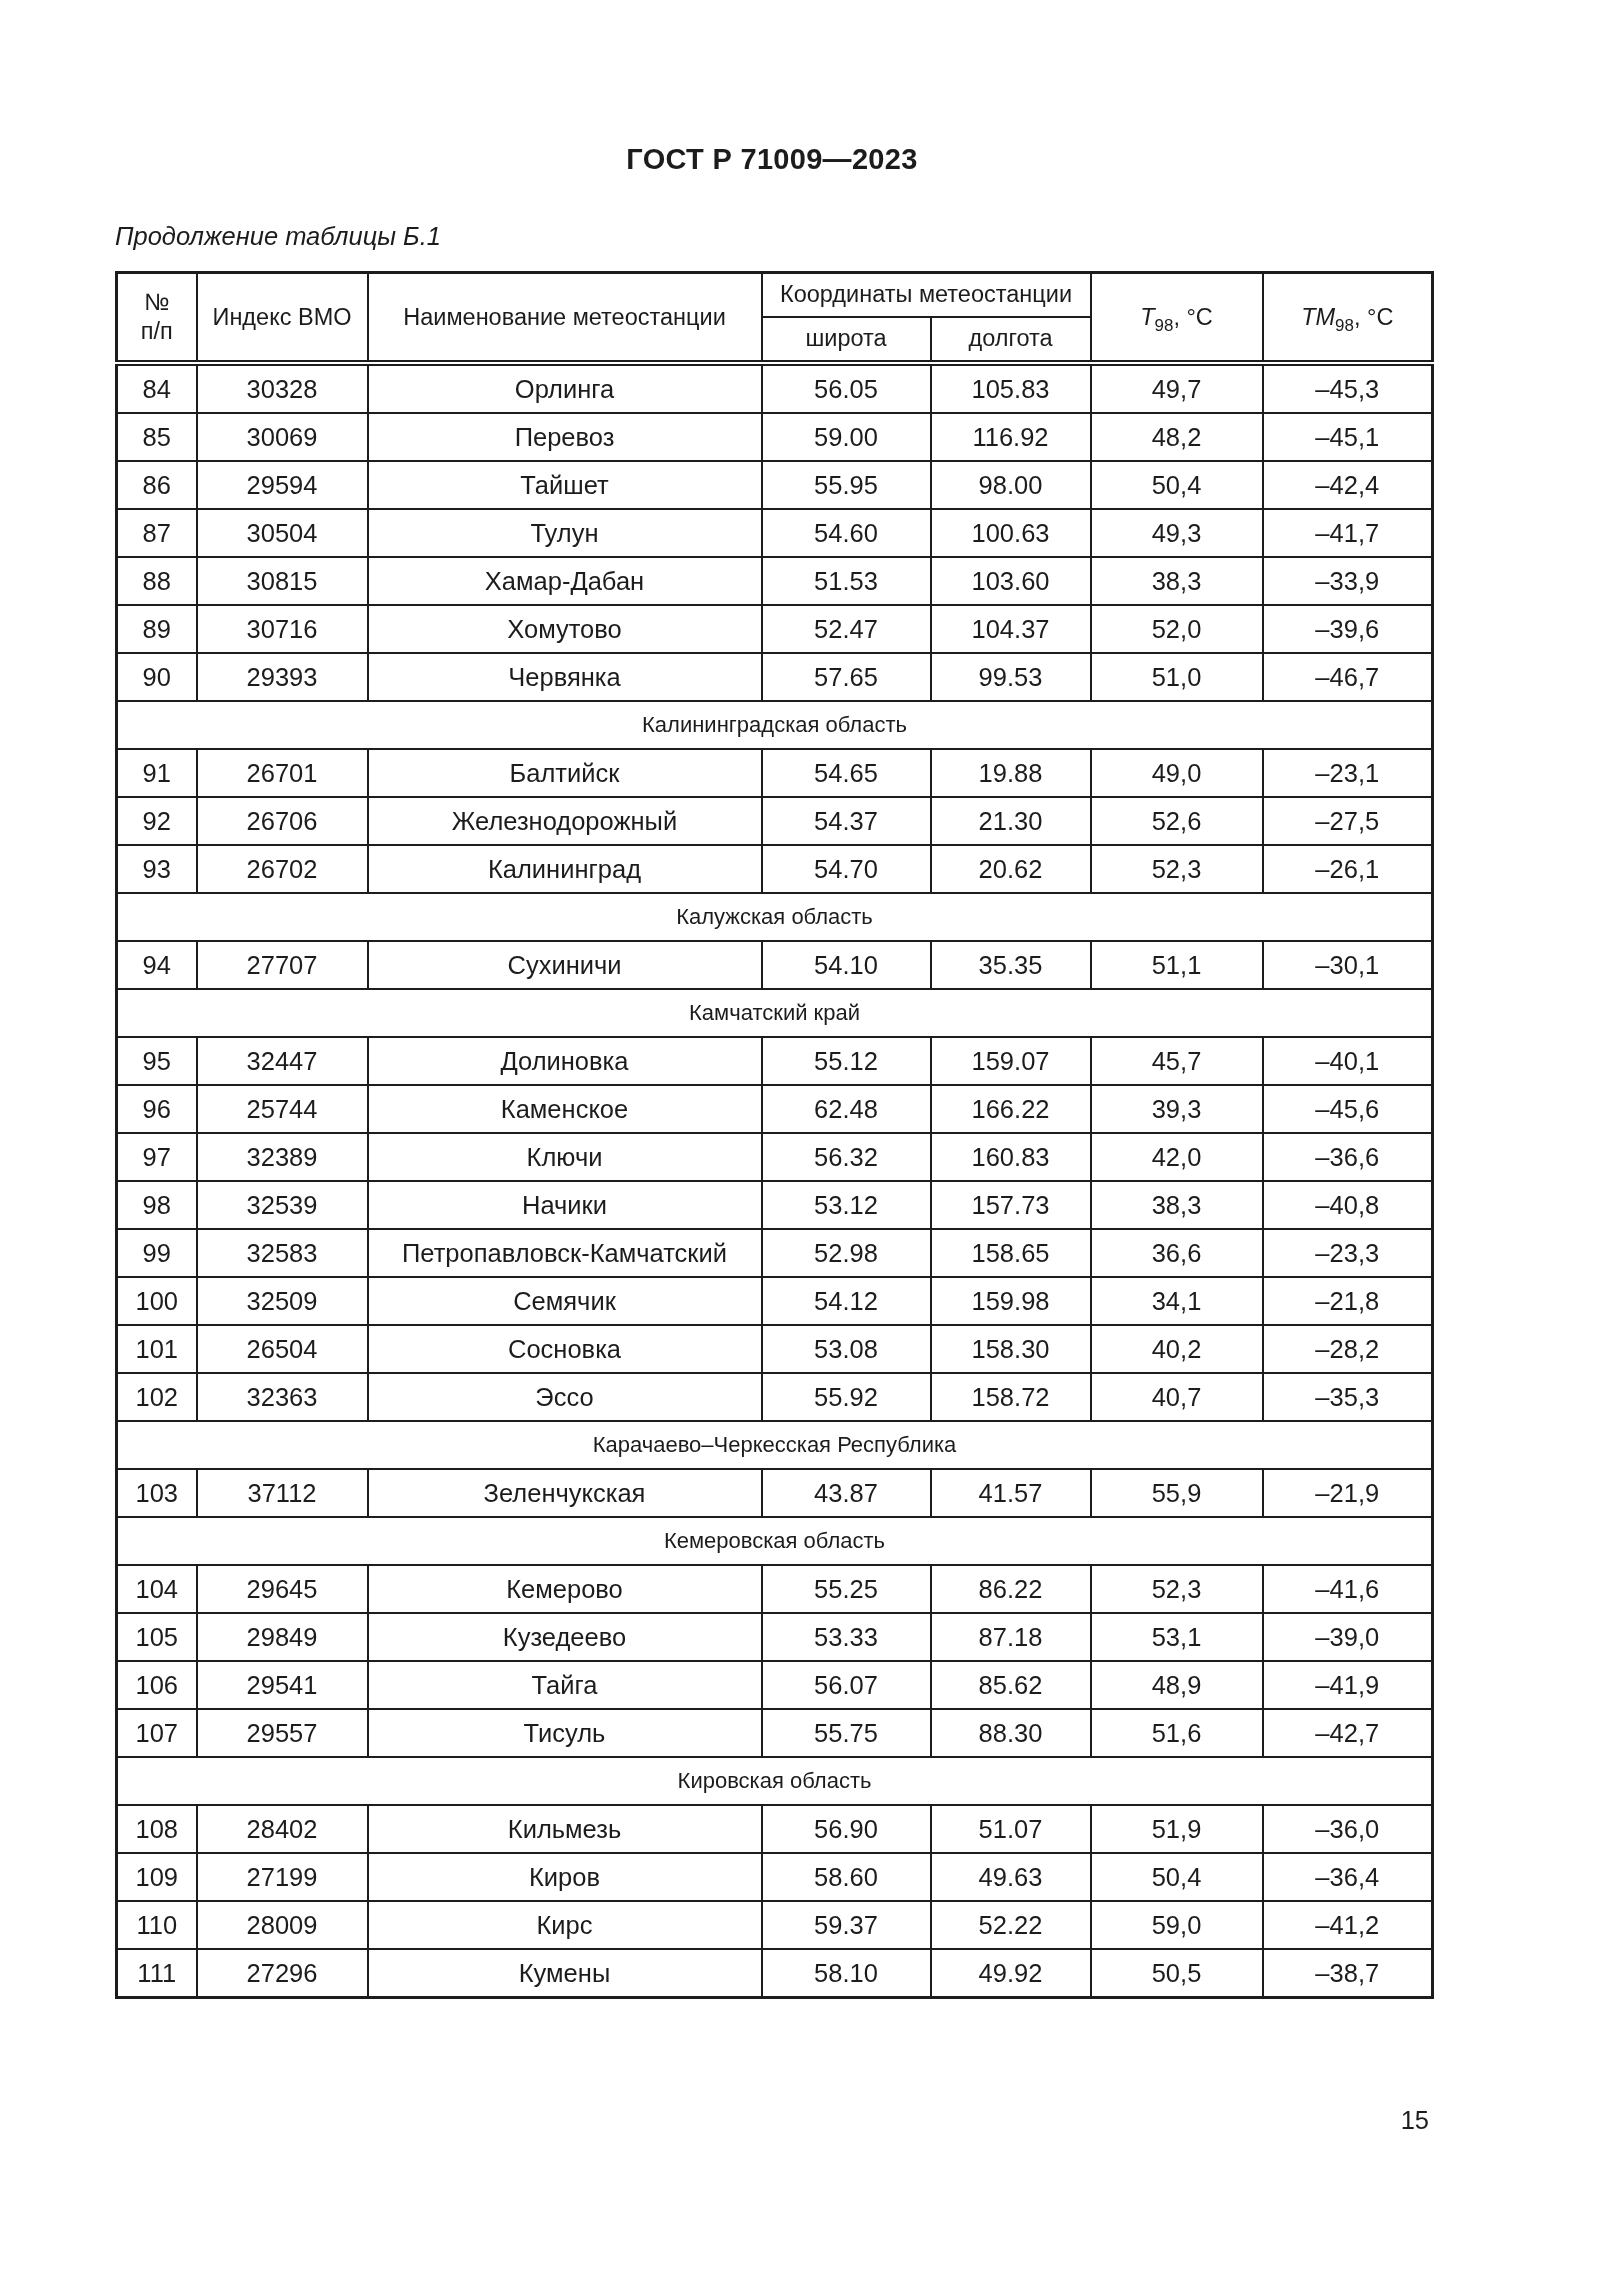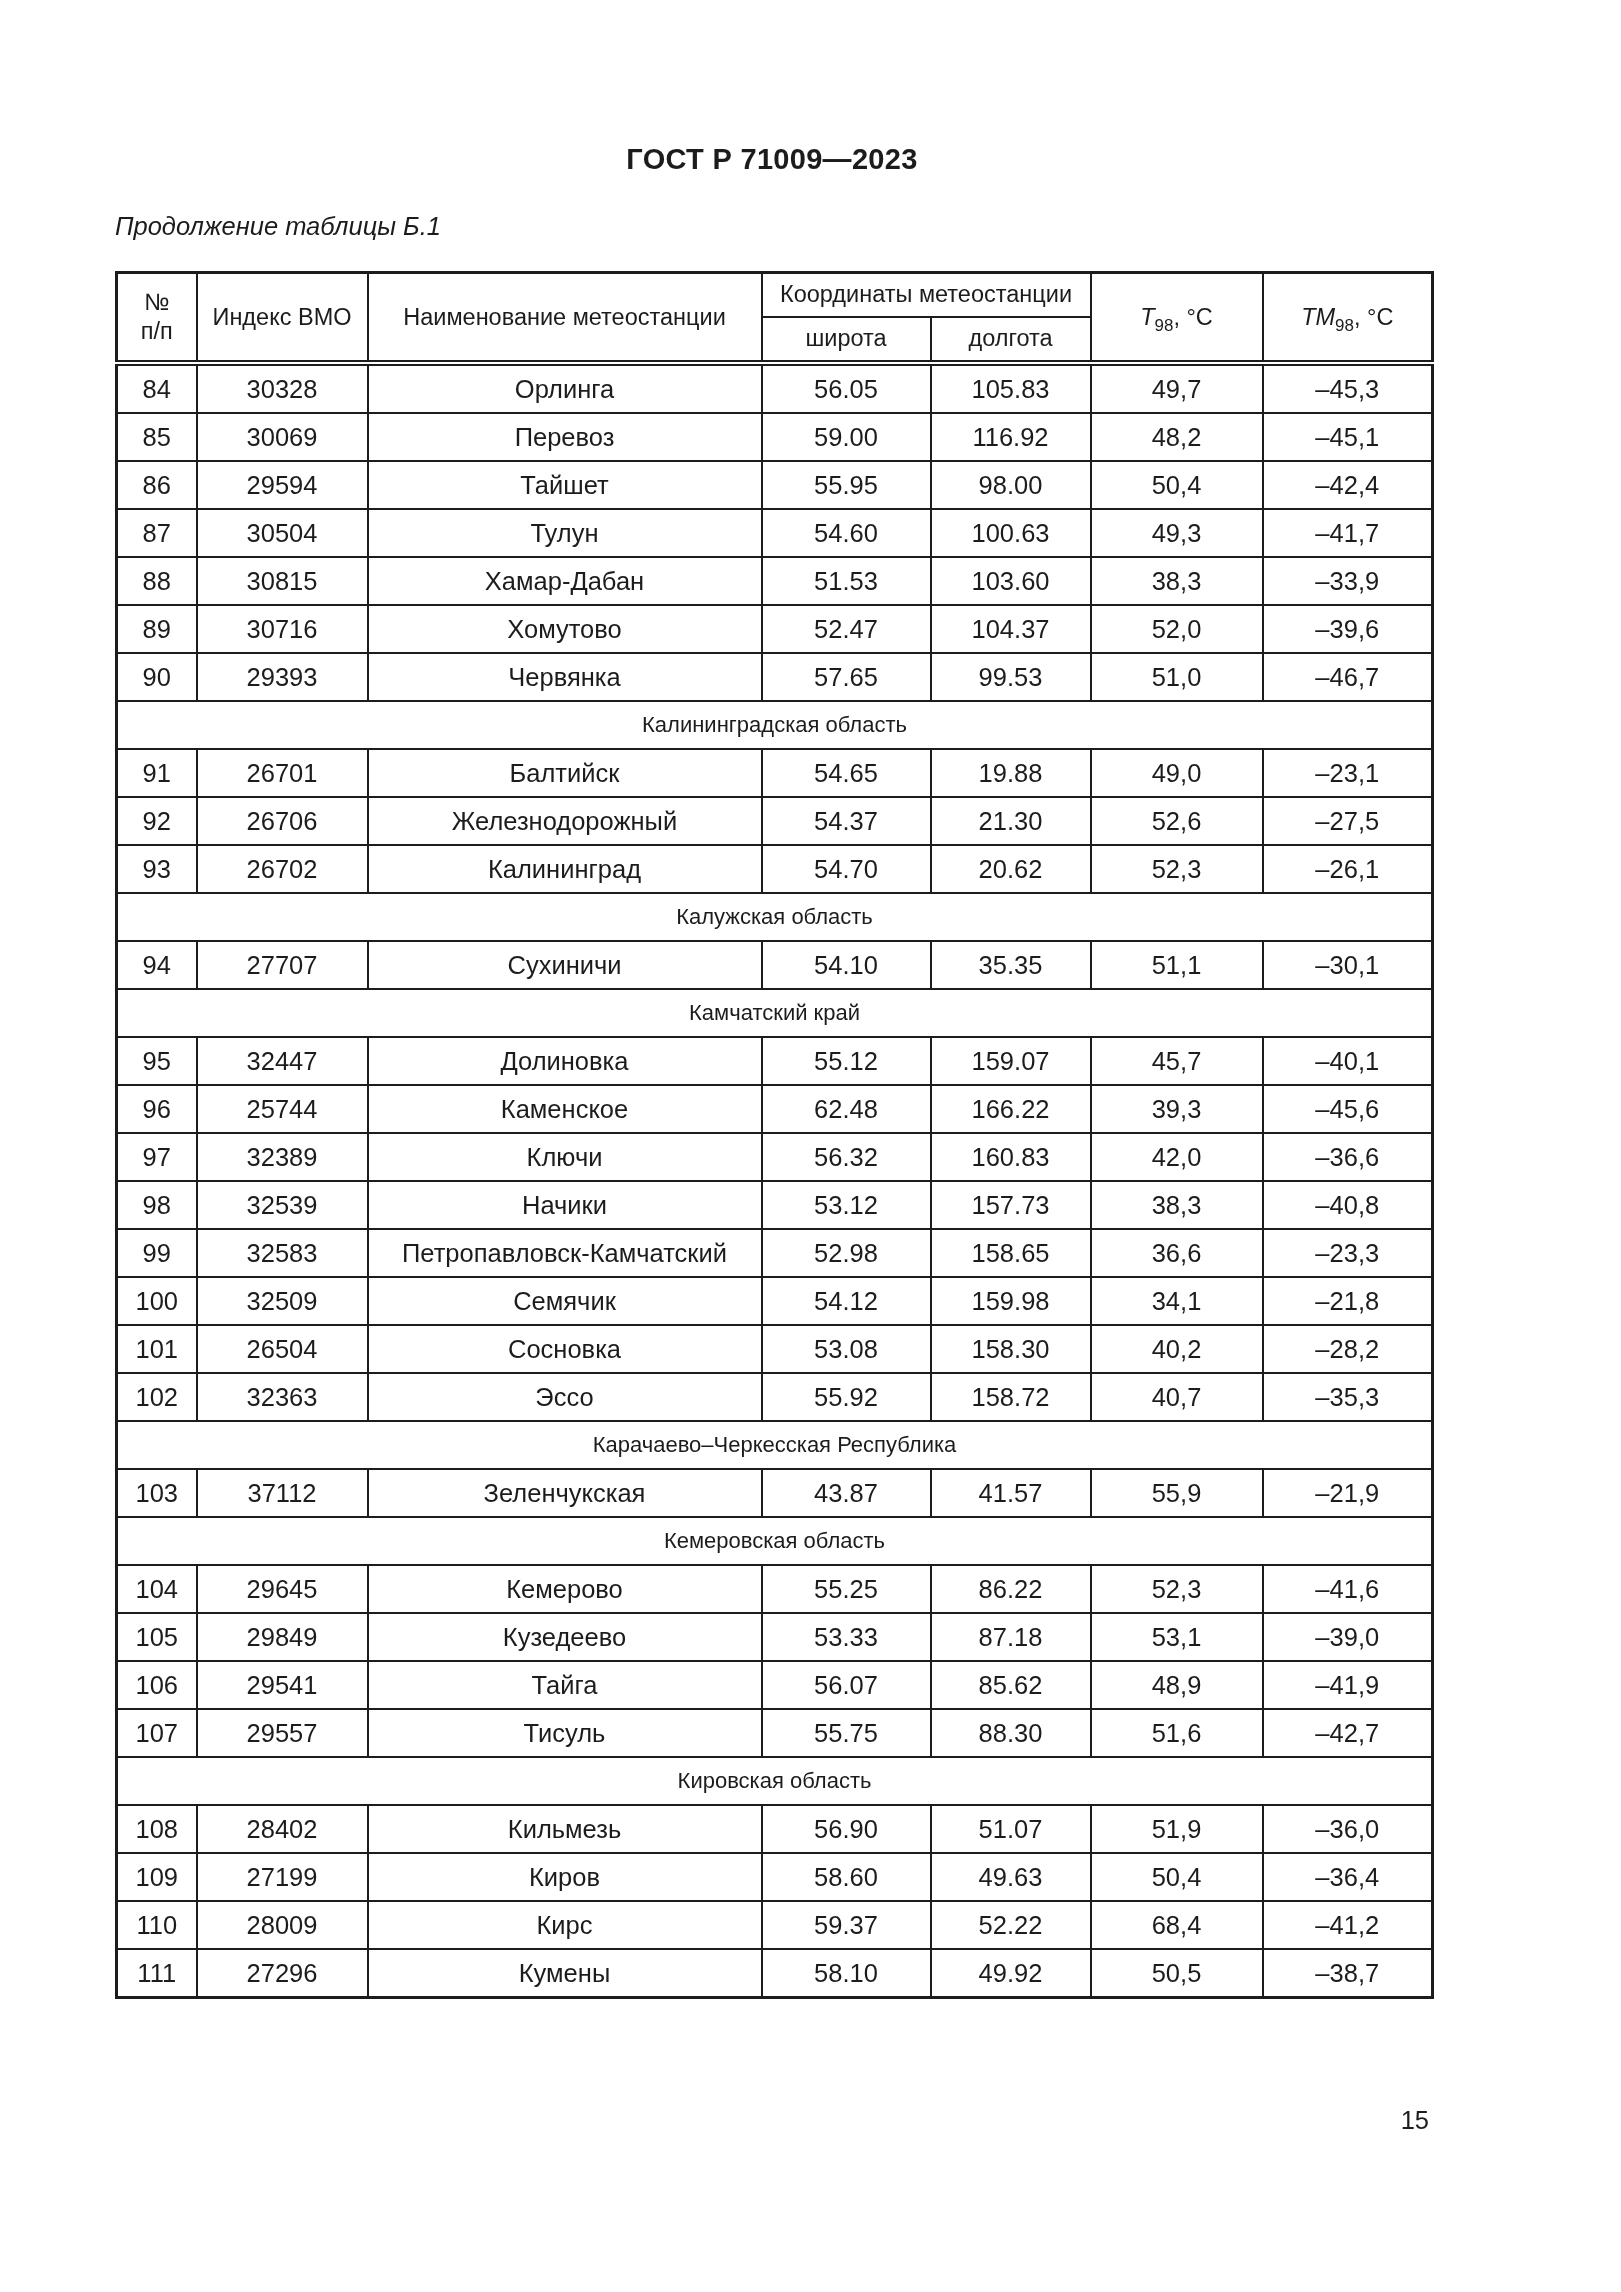--- a/index.html
+++ b/index.html
@@ -19,21 +19,21 @@
     top: 143px;
     left: 115px;
     width: 1314px;
     text-align: center;
     font-weight: bold;
     font-size: 29px;
     letter-spacing: 0.3px;
   }
   .table-caption {
     position: absolute;
-    top: 212px;
+    top: 222px;
     left: 115px;
     font-style: italic;
     font-size: 25.5px;
   }
   table.weather {
     position: absolute;
     top: 271px;
     left: 115px;
     width: 1314px;
     border-collapse: collapse;
@@ -382,21 +382,21 @@
     <td>49.63</td>
     <td>50,4</td>
     <td>–36,4</td>
   </tr>
       <tr>
     <td>110</td>
     <td>28009</td>
     <td>Кирс</td>
     <td>59.37</td>
     <td>52.22</td>
-    <td>68,4</td>
+    <td>59,0</td>
     <td>–41,2</td>
   </tr>
       <tr>
     <td>111</td>
     <td>27296</td>
     <td>Кумены</td>
     <td>58.10</td>
     <td>49.92</td>
     <td>50,5</td>
     <td>–38,7</td>

